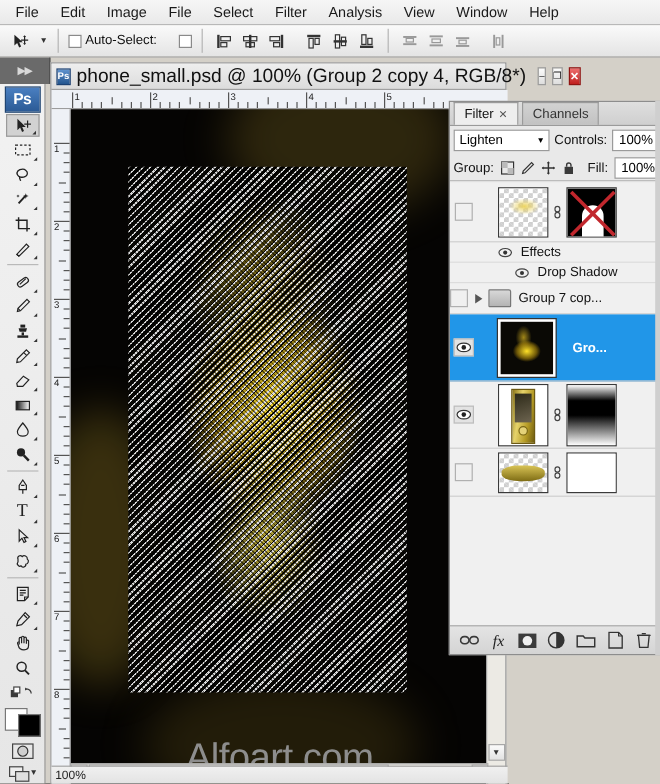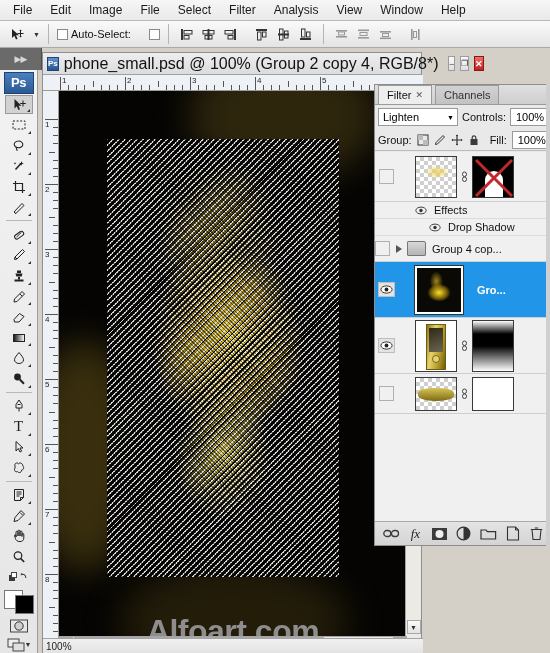--- a/index.html
+++ b/index.html
@@ -146,21 +146,21 @@
     background-blend-mode:normal, normal, screen, screen, screen;
     opacity:0.97;
   }
   #halftone-noise {
     position:absolute; inset:0;
     background-image:repeating-linear-gradient(45deg, rgba(0,0,0,0.55) 0 1px, rgba(255,255,255,0.07) 1px 2.6px);
     mix-blend-mode:multiply;
   }
   .wm1 {
     position:absolute; left:0; right:0; text-align:center;
-    font-size:32px; font-weight:bold; color:#8d8d8d; letter-spacing:-0.5px;
+    font-size:32px; font-weight:normal; color:#8d8d8d; letter-spacing:-0.5px;
   }
   #vscroll {
     position:absolute; right:0; top:38px; width:16px; height:563px;
     background:#eceae4; border-left:1px solid #a4a4a4;
   }
   #hscroll {
     position:absolute; left:16px; bottom:0; height:16px; width:348px;
     background:#eceae4; border-top:1px solid #a4a4a4;
   }
   .sb-btn { width:14px;height:14px;display:flex;align-items:center;justify-content:center;font-size:7px;color:#333;background:linear-gradient(#fbfbfb,#e2e2e2);border:1px solid #a8a8a8; }
@@ -811,21 +811,21 @@
       </div>
       <span style="margin-left:5px;">Drop Shadow</span>
     </div>
 
     <div class="grouprow">
       <div class="eyecol">
         <div class="eyebox empty"></div>
       </div>
       <div class="tri"></div>
       <div class="folder"></div>
-      <div class="lname">Group 4 cop...</div>
+      <div class="lname">Group 7 cop...</div>
     </div>
 
     <div class="lrow selected" style="height:56px;">
       <div class="eyecol">
         <div class="eyebox">
           <svg width="13" height="9">
               <ellipse cx="6.5" cy="4.5" rx="5.6" ry="3.6" fill="#fff" stroke="#333"></ellipse>
               <circle cx="6.5" cy="4.5" r="1.9" fill="#222"></circle>
             </svg>
         </div>

